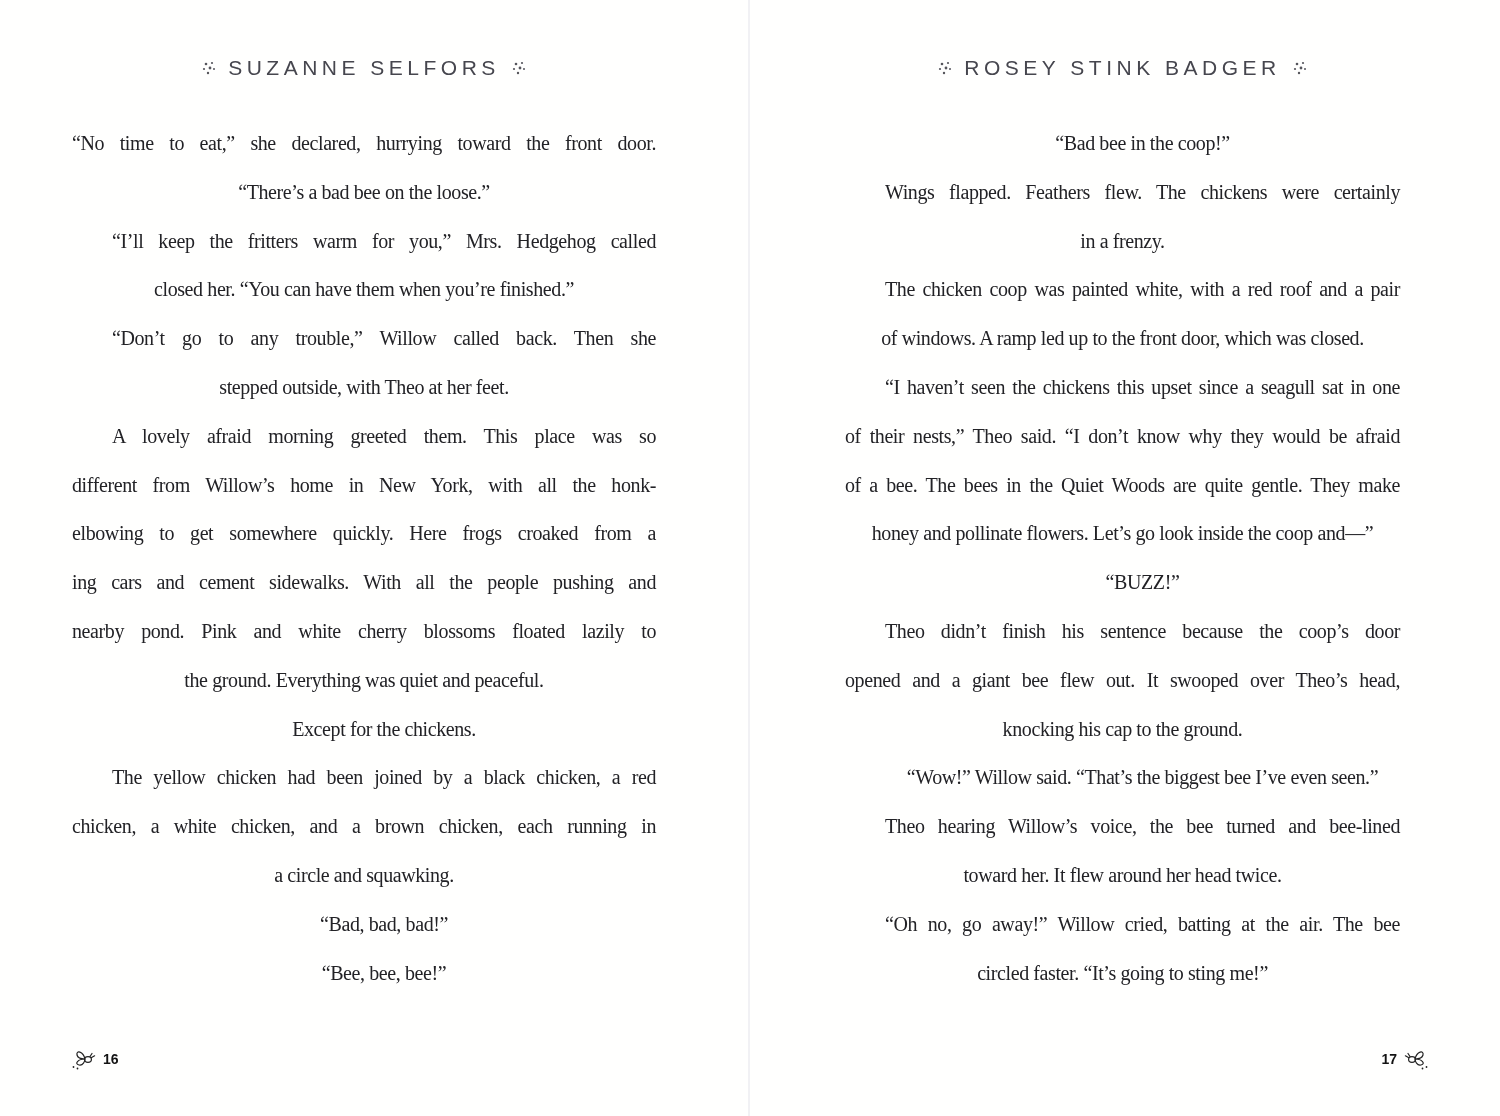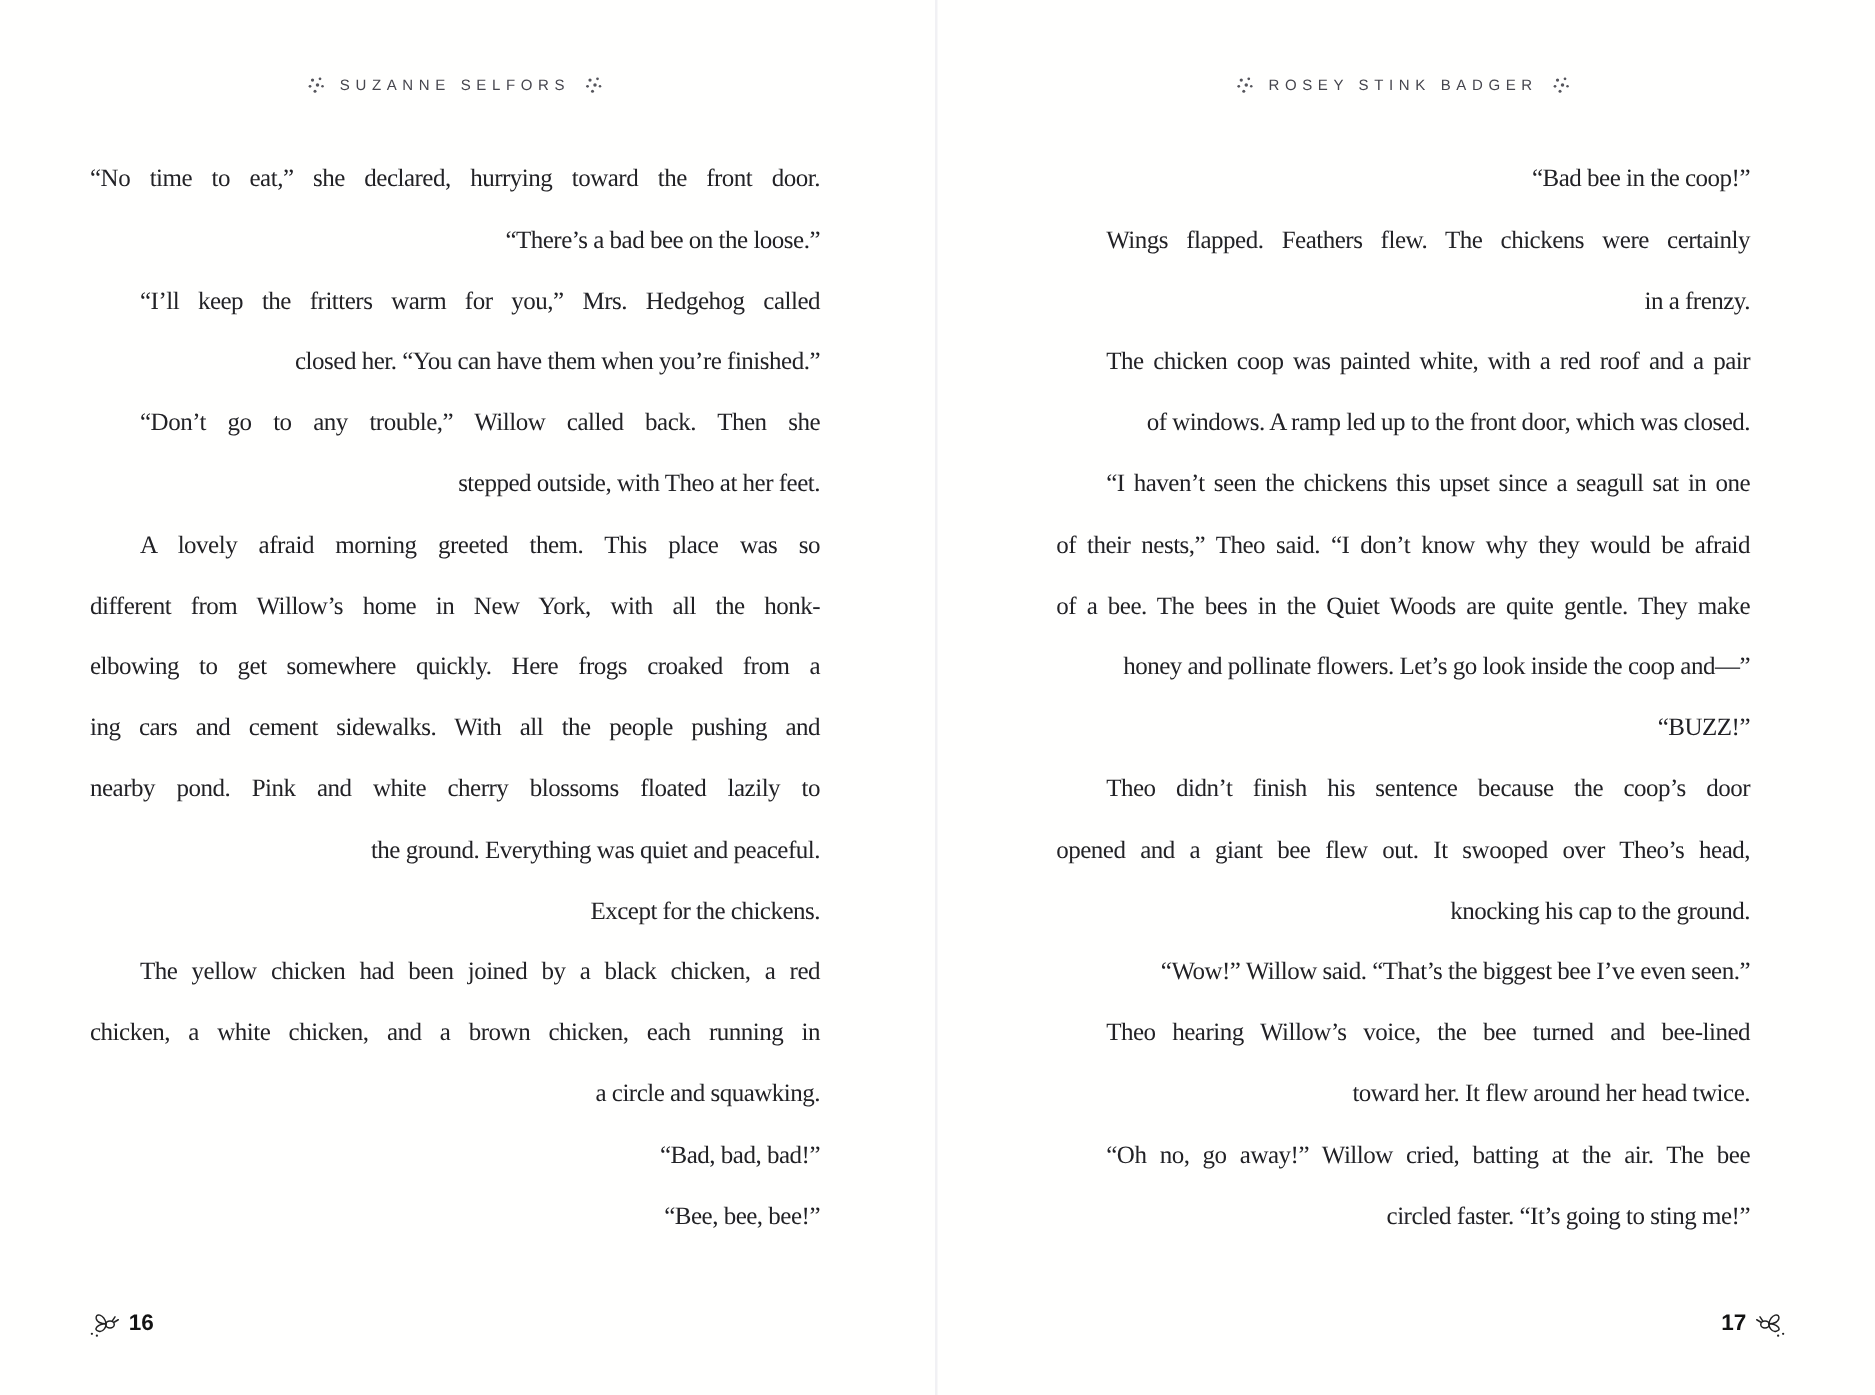--- a/index.html
+++ b/index.html
@@ -2,28 +2,28 @@
 <html><head>
 <meta charset="utf-8">
 <style>
   html,body{margin:0;padding:0;background:#ffffff;}
   .spread{position:relative;width:1500px;height:1116px;background:#fffffe;font-family:"Liberation Serif",serif;overflow:hidden;}
   .divider{position:absolute;left:748px;top:0;width:2px;height:100%;background:#f1f1f4;}
   .page{position:absolute;top:0;height:100%;width:750px;box-sizing:border-box;}
   .page-left{left:0;padding:0 94px 0 72px;}
   .page-right{left:750px;padding:0 100px 0 95px;}
   .running-header{margin-top:57px;height:22px;display:flex;align-items:center;justify-content:center;gap:12px;
-    font-family:"Liberation Sans",sans-serif;font-size:12px;letter-spacing:4.5px;color:#46464e;font-weight:400;}
+    font-family:"Liberation Sans",sans-serif;font-size:21px;letter-spacing:4.5px;color:#46464e;font-weight:400;}
   .header-title{white-space:nowrap;}
   .text-block{margin-top:40px;}
-  .line{font-size:20px;line-height:48.8px;height:48.8px;letter-spacing:-0.4px;color:#222226;text-align:right;}
+  .line{font-size:20px;line-height:48.8px;height:48.8px;letter-spacing:-0.4px;color:#222226;text-align:center;}
   .line.justify{text-align:justify;text-align-last:justify;}
   .line.indent{text-indent:40px;}
   .folio{position:absolute;bottom:46px;display:flex;align-items:center;gap:7px;
-    font-family:"Liberation Sans",sans-serif;font-weight:700;font-size:18px;color:#131313;margin-top:29px;}
+    font-family:"Liberation Sans",sans-serif;font-weight:700;font-size:14px;color:#131313;margin-top:29px;}
   .folio-left{left:70px;}
   .folio-right{right:70px;justify-content:flex-end;}
   .icon{display:inline-flex;align-items:center;justify-content:center;}
   .bee-flip svg{transform:scaleX(-1);}
 </style>
 </head>
 <body>
 
 <div class="spread">
 

